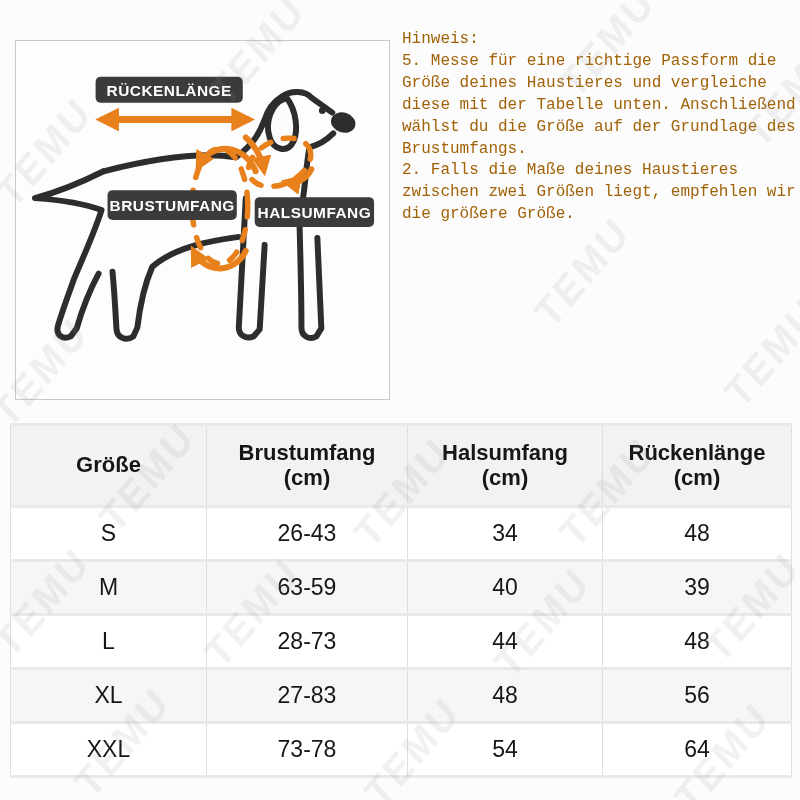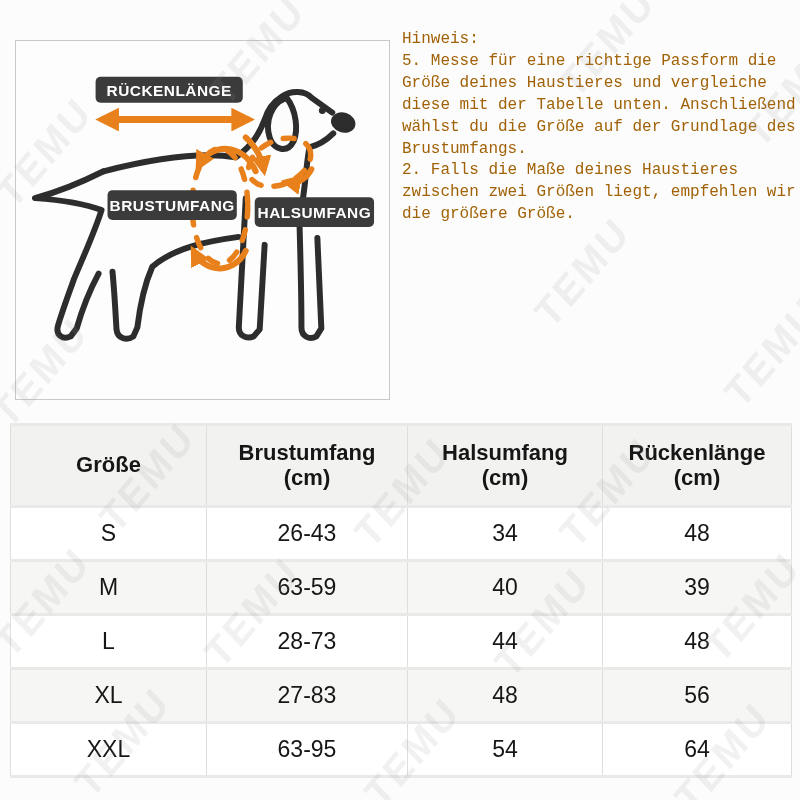--- a/index.html
+++ b/index.html
@@ -166,20 +166,20 @@
         <td>48</td>
       </tr>
       <tr class="alt">
         <td>XL</td>
         <td>27-83</td>
         <td>48</td>
         <td>56</td>
       </tr>
       <tr>
         <td>XXL</td>
-        <td>63-95</td>
+        <td>73-78</td>
         <td>54</td>
         <td>64</td>
       </tr>
     </tbody>
   </table>
 
 </div>
 
 </body></html>

